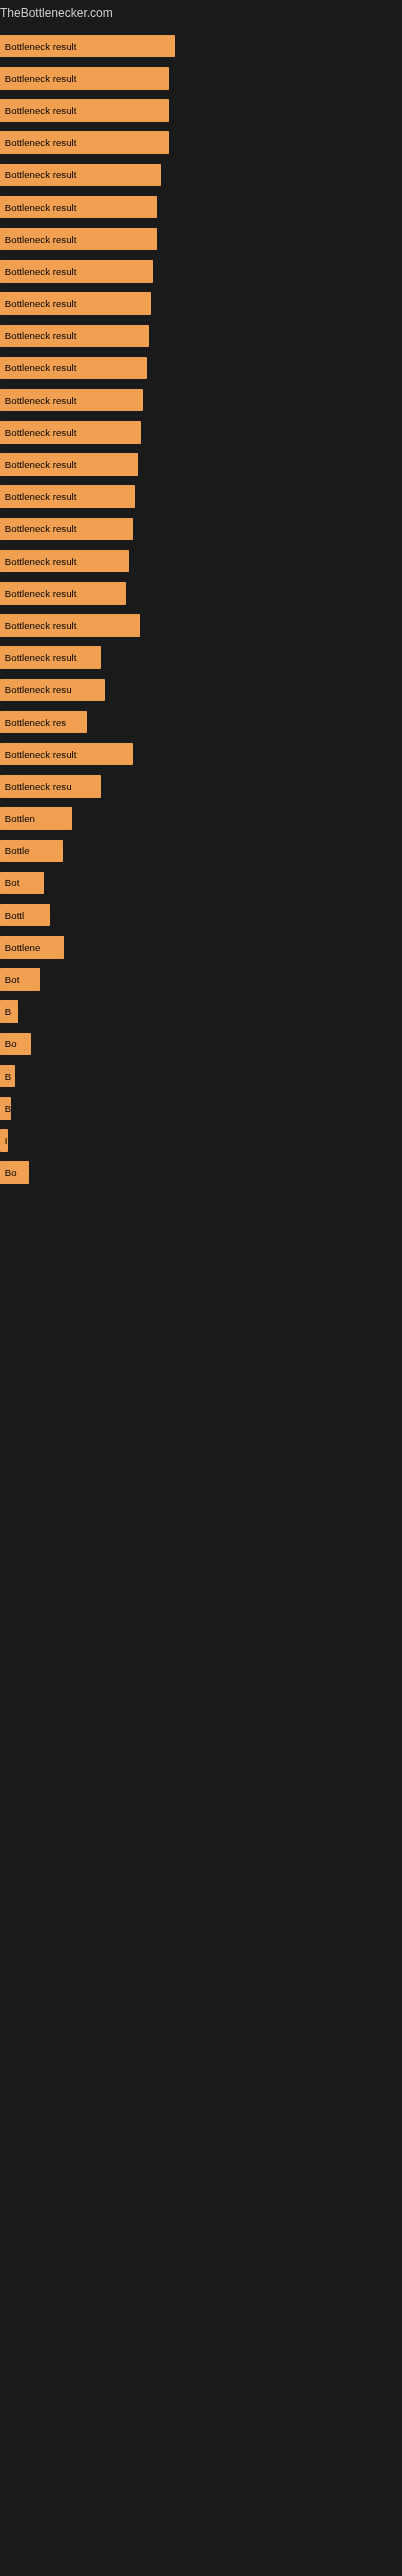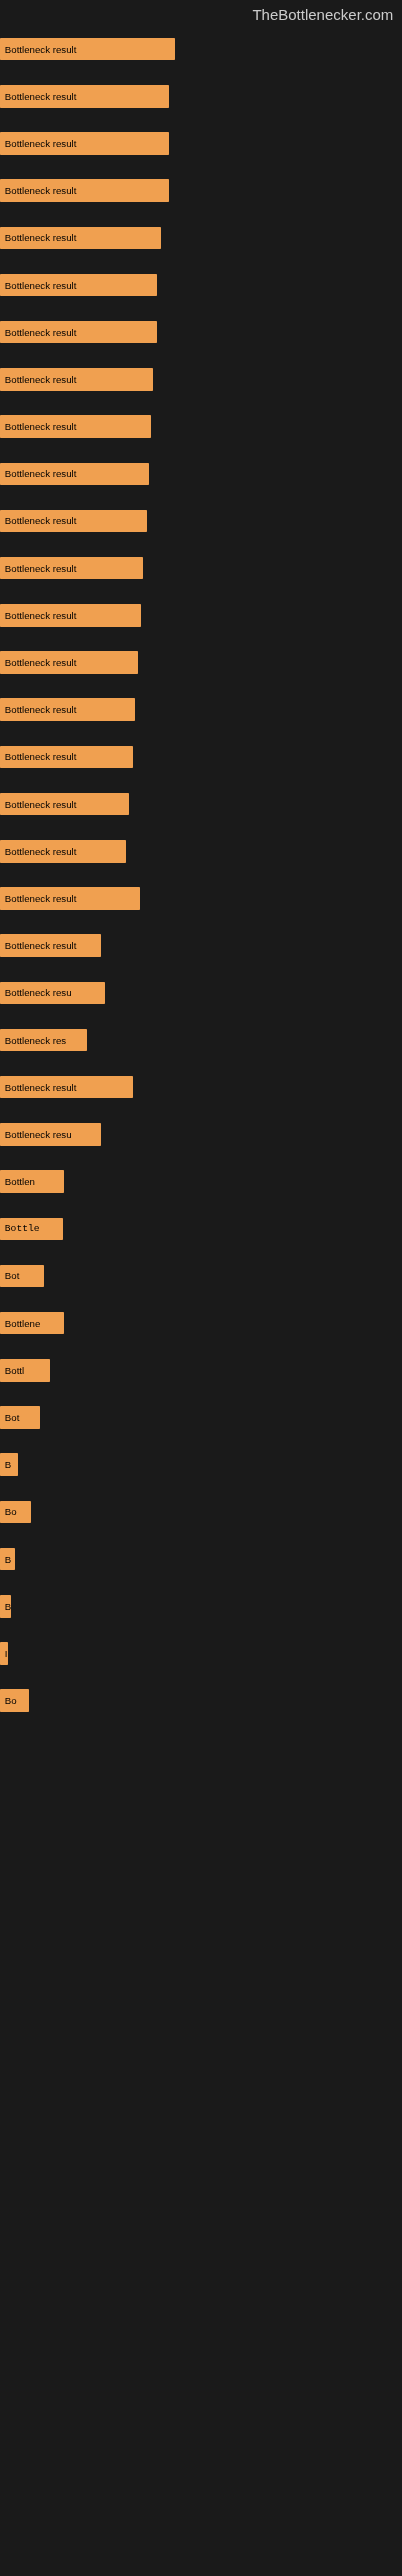--- a/index.html
+++ b/index.html
@@ -10,31 +10,31 @@
 
     body {
       background-color: #1a1a1a;
       width: 403px;
       min-height: 2576px;
       font-family: Arial, sans-serif;
       position: relative;
     }
 
     .site-title {
-      text-align: right;
+      text-align: left;
       color: #cccccc;
-      font-size: 15px;
+      font-size: 12px;
       padding: 6.4px 9.7px 3.2px 0;
     }
 
     .bars-container {
       padding: 8px 0 8px 0;
       display: flex;
       flex-direction: column;
-      gap: 15px;
+      gap: 0px;
     }
 
     .bar-row {
       display: flex;
       align-items: center;
       margin-bottom: 3.2px;
       height: 29px;
     }
 
     .bar {
@@ -174,45 +174,45 @@
       <div class="bar" style="width: 133px;">
         <span class="bar-label">Bottleneck result</span>
       </div>
     </div>
     <div class="bar-row">
       <div class="bar" style="width: 101px;">
         <span class="bar-label">Bottleneck resu</span>
       </div>
     </div>
     <div class="bar-row">
-      <div class="bar" style="width: 64px;">
+      <div class="bar" style="width: 72px;">
         <span class="bar-label">Bottlen</span>
       </div>
     </div>
     <div class="bar-row">
-      <div class="bar" style="width: 63px; font-family: Liberation Mono, monospace;">
+      <div class="bar" style="width: 63px;">
         <span class="bar-label">Bottle</span>
       </div>
     </div>
     <div class="bar-row">
       <div class="bar" style="width: 44px;">
         <span class="bar-label">Bot</span>
       </div>
     </div>
     <div class="bar-row">
+      <div class="bar" style="width: 50px;">
+        <span class="bar-label">Bottl</span>
+      </div>
+    </div>
+    <div class="bar-row">
       <div class="bar" style="width: 64px;">
         <span class="bar-label">Bottlene</span>
       </div>
     </div>
     <div class="bar-row">
-      <div class="bar" style="width: 50px;">
-        <span class="bar-label">Bottl</span>
-      </div>
-    </div>
-    <div class="bar-row">
       <div class="bar" style="width: 40px;">
         <span class="bar-label">Bot</span>
       </div>
     </div>
     <div class="bar-row">
       <div class="bar" style="width: 17.7px;">
         <span class="bar-label">B</span>
       </div>
     </div>
     <div class="bar-row">

